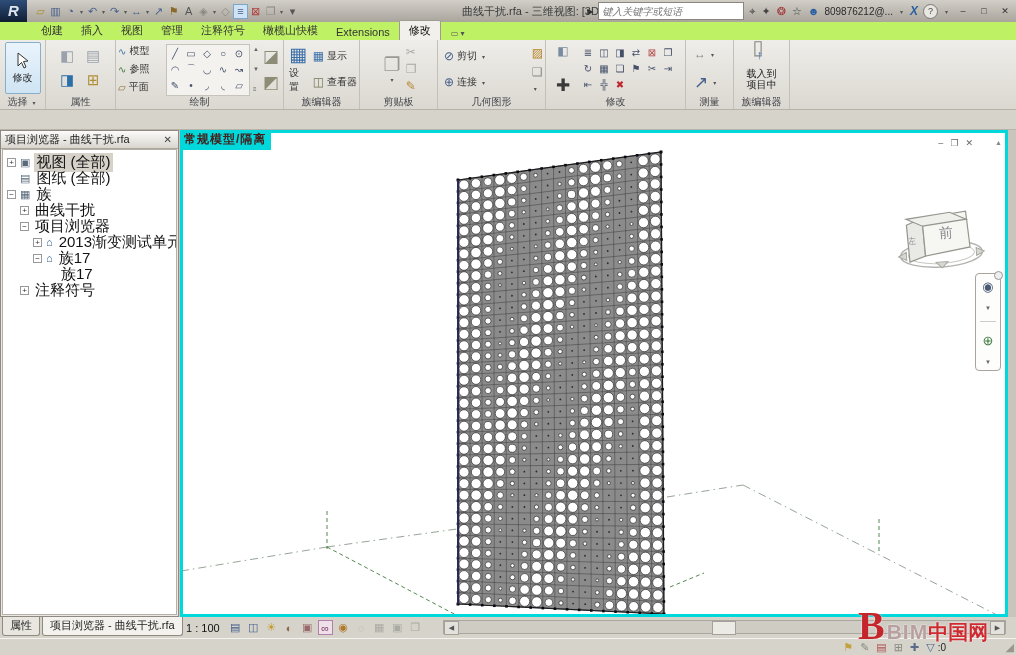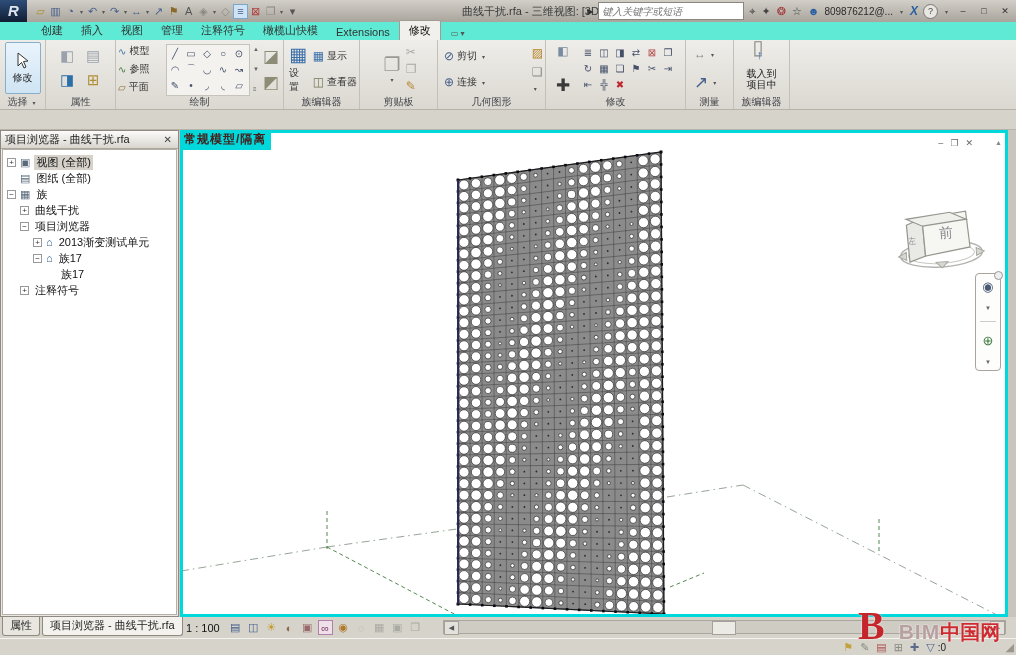--- a/index.html
+++ b/index.html
@@ -21,21 +21,21 @@
     border:1px solid #8a867e;background:#fff;padding:1px 3px;font-family:"Liberation Sans",sans-serif;}
   #title-icons{display:flex;align-items:center;gap:6px;}
   .tic{font-size:11px;}
   #username{font-size:10px;color:#2a2a2a;}
   #exchange{color:#2a5fa0;font-weight:bold;font-style:italic;font-size:12px;}
   #help{width:13px;height:13px;border:1px solid #777;border-radius:50%;font-size:9px;color:#444;
     display:inline-flex;align-items:center;justify-content:center;background:#e8e6e0;}
   .winbtn{width:16px;height:14px;display:inline-flex;align-items:center;justify-content:center;
     font-size:9px;color:#333;}
   
-  #tabrow{position:absolute;left:0;top:22px;width:1016px;height:18px;background:#5eead4;
+  #tabrow{position:absolute;left:0;top:22px;width:1016px;height:18px;background:#bef264;
     display:flex;align-items:flex-end;padding-left:32px;box-sizing:border-box;}
   .rtab{padding:2px 9px 2px 9px;font-size:11px;color:#333;white-space:nowrap;}
   .rtab.active{background:#f2f0ec;border:1px solid #a09c94;border-bottom:none;border-radius:2px 2px 0 0;color:#111;}
   #panel-toggle{margin-left:6px;font-size:8px;color:#555;padding:2px 4px;}
   
   #ribbon{position:absolute;left:0;top:40px;width:1016px;height:70px;
     background:linear-gradient(#efede9,#dbd8d1);border-bottom:1px solid #b7b3ab;box-sizing:border-box;display:flex;}
   .rpanel{position:relative;border-right:1px solid #c3c0b8;display:flex;flex-direction:column;box-sizing:border-box;flex:none;}
   .pbody{flex:1;display:flex;padding:2px 2px 0 2px;gap:2px;min-height:0;}
   .plabel{height:13px;font-size:10px;color:#43434a;text-align:center;line-height:12px;white-space:nowrap;}
@@ -74,21 +74,21 @@
   .pb-title{height:17px;background:linear-gradient(#fcfbfa,#d9d6d0);display:flex;align-items:center;
     padding:0 4px;font-size:11px;color:#222;border-bottom:1px solid #aaa69e;}
   .pb-title .t{flex:1;white-space:nowrap;overflow:hidden;}
   .pb-close{font-size:10px;color:#444;padding:0 2px;}
   .pb-tree{flex:1;background:#fff;margin:0 1px 1px 1px;border:1px solid #b5b1a9;overflow:hidden;padding-top:4px;}
   .trow{height:16px;display:flex;align-items:center;white-space:nowrap;}
   .exp{width:9px;height:9px;border:1px solid #999;background:#fff;font-size:8px;line-height:7px;
     text-align:center;color:#333;margin-right:4px;box-sizing:border-box;flex:none;}
   .expsp{width:13px;flex:none;}
   .ticon{font-size:11px;margin-right:4px;flex:none;}
-  .tlabel{font-size:11px;color:#111;padding:0 2px;}
+  .tlabel{font-size:15px;color:#111;padding:0 2px;}
   .tlabel.selected{background:#d6d2ca;}
   
   #canvas{position:absolute;left:180px;top:130px;width:828px;height:487px;background:#fff;
     border:3px solid #00d8dc;box-sizing:border-box;}
   #hide-label{position:absolute;left:-3px;top:-3px;background:#00d8dc;color:#47201c;font-weight:bold;
     font-size:12px;padding:1px 5px 2px 4px;z-index:6;letter-spacing:1px;}
   #scene{position:absolute;left:0;top:0;}
   #winctl{position:absolute;right:32px;top:5px;display:flex;gap:7px;color:#666;font-size:9px;z-index:5;}
   #scrolltop{position:absolute;right:3px;top:6px;font-size:7px;color:#888;z-index:5;}
   #viewcube-box{position:absolute;left:710px;top:50px;z-index:4;}
@@ -122,21 +122,21 @@
     border-top:1px solid #f4f3f0;display:flex;align-items:center;box-sizing:border-box;}
   #status-msg{margin-left:5px;font-size:11px;color:#1a1a1a;width:448px;white-space:nowrap;overflow:hidden;}
   #status-right{position:absolute;right:70px;display:flex;align-items:center;gap:7px;}
   .sic{font-size:11px;}
   #filter-count{font-size:10px;color:#222;margin-left:-4px;}
   #grip{position:absolute;right:2px;bottom:1px;color:#9a968e;font-size:11px;}
   
   #watermark{position:absolute;left:858px;top:608px;z-index:60;display:flex;align-items:baseline;
     text-shadow:0 0 2px #fff;}
   .wb{font-size:40px;font-weight:bold;color:#c5262c;font-family:"Liberation Serif",serif;line-height:36px;}
-  .wbim{font-size:21px;font-weight:bold;color:#b9a0a0;letter-spacing:1px;margin-left:14px;}
+  .wbim{font-size:21px;font-weight:bold;color:#b9a0a0;letter-spacing:1px;margin-left:2px;}
   .wcn{font-size:20px;font-weight:bold;color:#ce2b30;}
 </style>
 </head>
 <body>
 
 <div id="titlebar">
   <div id="appbtn">R</div>
   <div id="qat">
       <span class="qic" style="color: rgb(176, 143, 58);">▱</span>
       <span class="qic" style="color: rgb(70, 96, 140);">▥</span>

